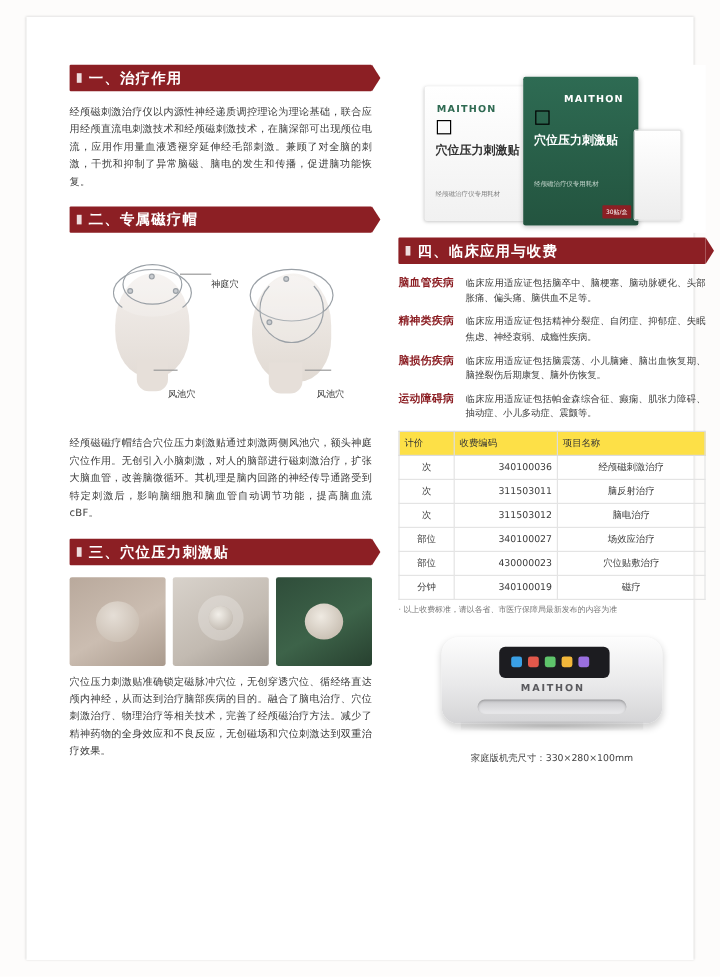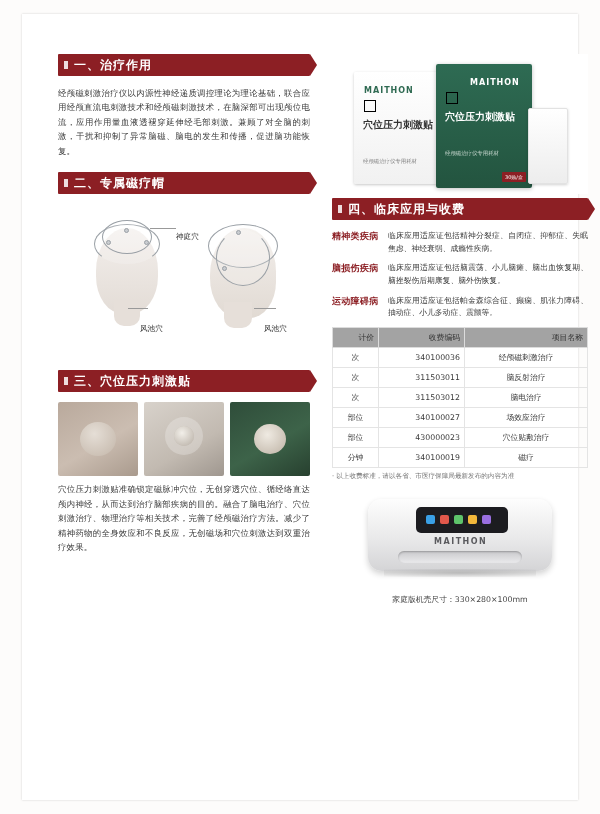--- a/index.html
+++ b/index.html
@@ -280,26 +280,26 @@
   }
 
   
   table.price {
     width: 100%;
     border-collapse: collapse;
     margin-top: 6px;
     font-size: 7.8px;
   }
   table.price th {
-    background: #a3a3a3;
+    background: #fde047;
     color: #333;
     font-weight: normal;
     padding: 4px 4px;
     border: 1px solid #dcdcdc;
-    text-align: right;
+    text-align: left;
   }
   table.price td {
     padding: 4px 4px;
     border: 1px solid #e4e4e4;
     color: #3a3a3a;
     text-align: center;
   }
   table.price td:first-child { width: 46px; }
   table.price td:nth-child(2) { width: 86px; text-align: right; }
   .note {
@@ -393,20 +393,21 @@
         <div class="leader" style="left:92px;top:24px;width:26px;"></div>
         <div class="lbl" style="left:118px;top:28px;text-align:center;">神庭穴</div>
 
         <div class="leader" style="left:70px;top:104px;width:20px;"></div>
         <div class="lbl" style="left:82px;top:120px;">风池穴</div>
 
         <div class="leader" style="left:196px;top:104px;width:22px;"></div>
         <div class="lbl" style="left:206px;top:120px;">风池穴</div>
       </div>
 
+      <p class="para">经颅磁磁疗帽结合穴位压力刺激贴通过刺激两侧风池穴，额头神庭穴位作用。无创引入小脑刺激，对人的脑部进行磁刺激治疗，扩张大脑血管，改善脑微循环。其机理是脑内回路的神经传导通路受到特定刺激后，影响脑细胞和脑血管自动调节功能，提高脑血流cBF。</p>
 
       <div class="ribbon" style="margin-top:14px;">三、穴位压力刺激贴</div>
 
       <div class="photo-row">
         <div class="photo ph1"></div>
         <div class="photo ph2"></div>
         <div class="photo ph3"></div>
       </div>
       <p class="para">穴位压力刺激贴准确锁定磁脉冲穴位，无创穿透穴位、循经络直达颅内神经，从而达到治疗脑部疾病的目的。融合了脑电治疗、穴位刺激治疗、物理治疗等相关技术，完善了经颅磁治疗方法。减少了精神药物的全身效应和不良反应，无创磁场和穴位刺激达到双重治疗效果。</p>
     </div>
@@ -427,20 +428,24 @@
           <div class="pkg-title">穴位压力刺激贴</div>
           <div class="pkg-sub">经颅磁治疗仪专用耗材</div>
           <div class="pkg-badge">30贴/盒</div>
         </div>
         <div class="pkg pkg-small"></div>
       </div>
 
       <div class="ribbon">四、临床应用与收费</div>
 
       <div class="clin-row">
+        <div class="clin-tag">脑血管疾病</div>
+        <div class="clin-txt">临床应用适应证包括脑卒中、脑梗塞、脑动脉硬化、头部胀痛、偏头痛、脑供血不足等。</div>
+      </div>
+      <div class="clin-row">
         <div class="clin-tag">精神类疾病</div>
         <div class="clin-txt">临床应用适应证包括精神分裂症、自闭症、抑郁症、失眠焦虑、神经衰弱、成瘾性疾病。</div>
       </div>
       <div class="clin-row">
         <div class="clin-tag">脑损伤疾病</div>
         <div class="clin-txt">临床应用适应证包括脑震荡、小儿脑瘫、脑出血恢复期、脑挫裂伤后期康复、脑外伤恢复。</div>
       </div>
       <div class="clin-row">
         <div class="clin-tag">运动障碍病</div>
         <div class="clin-txt">临床应用适应证包括帕金森综合征、癫痫、肌张力障碍、抽动症、小儿多动症、震颤等。</div>

